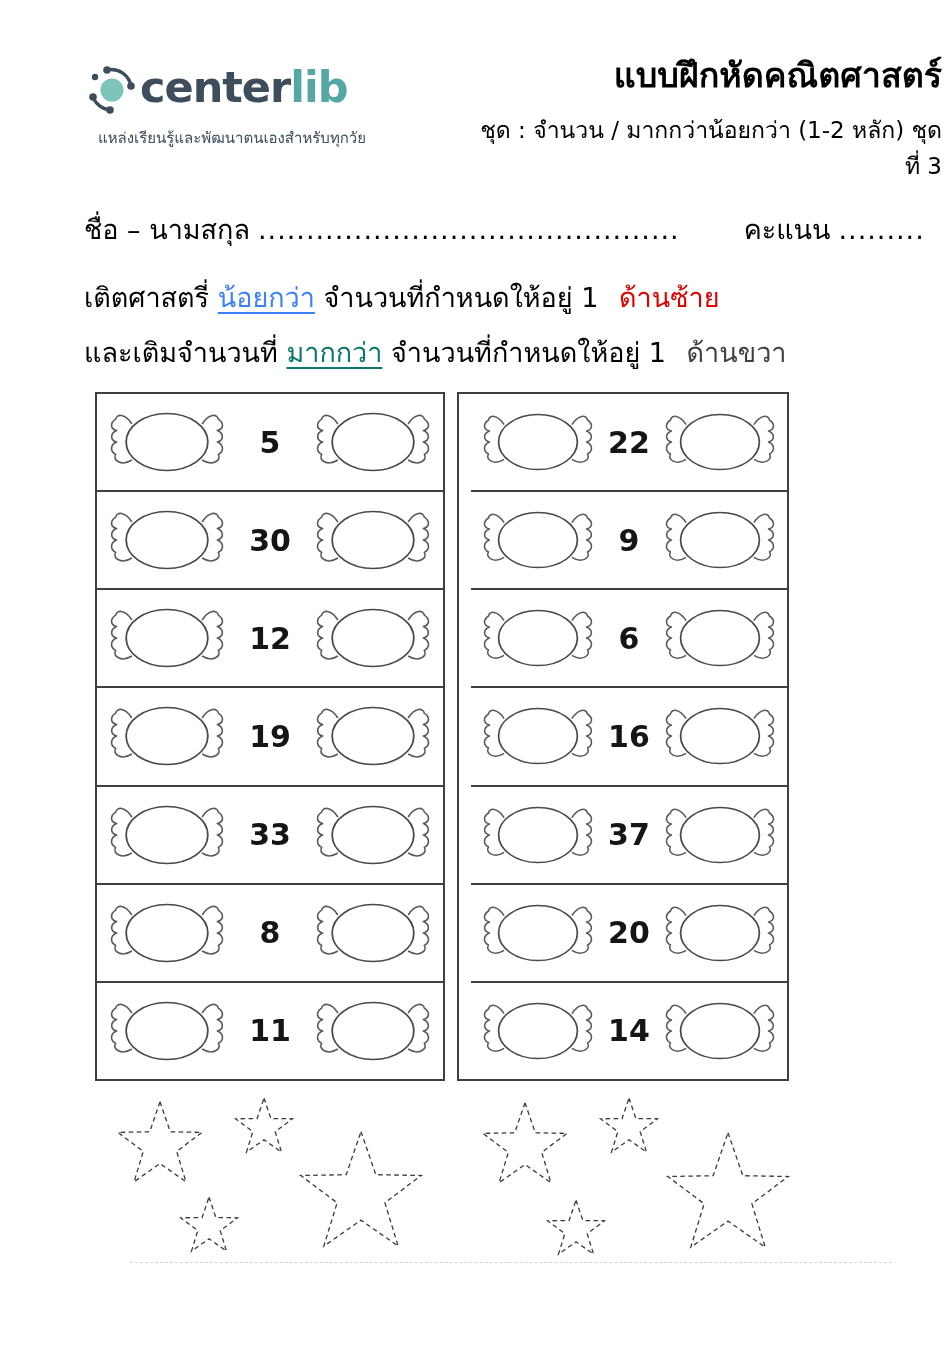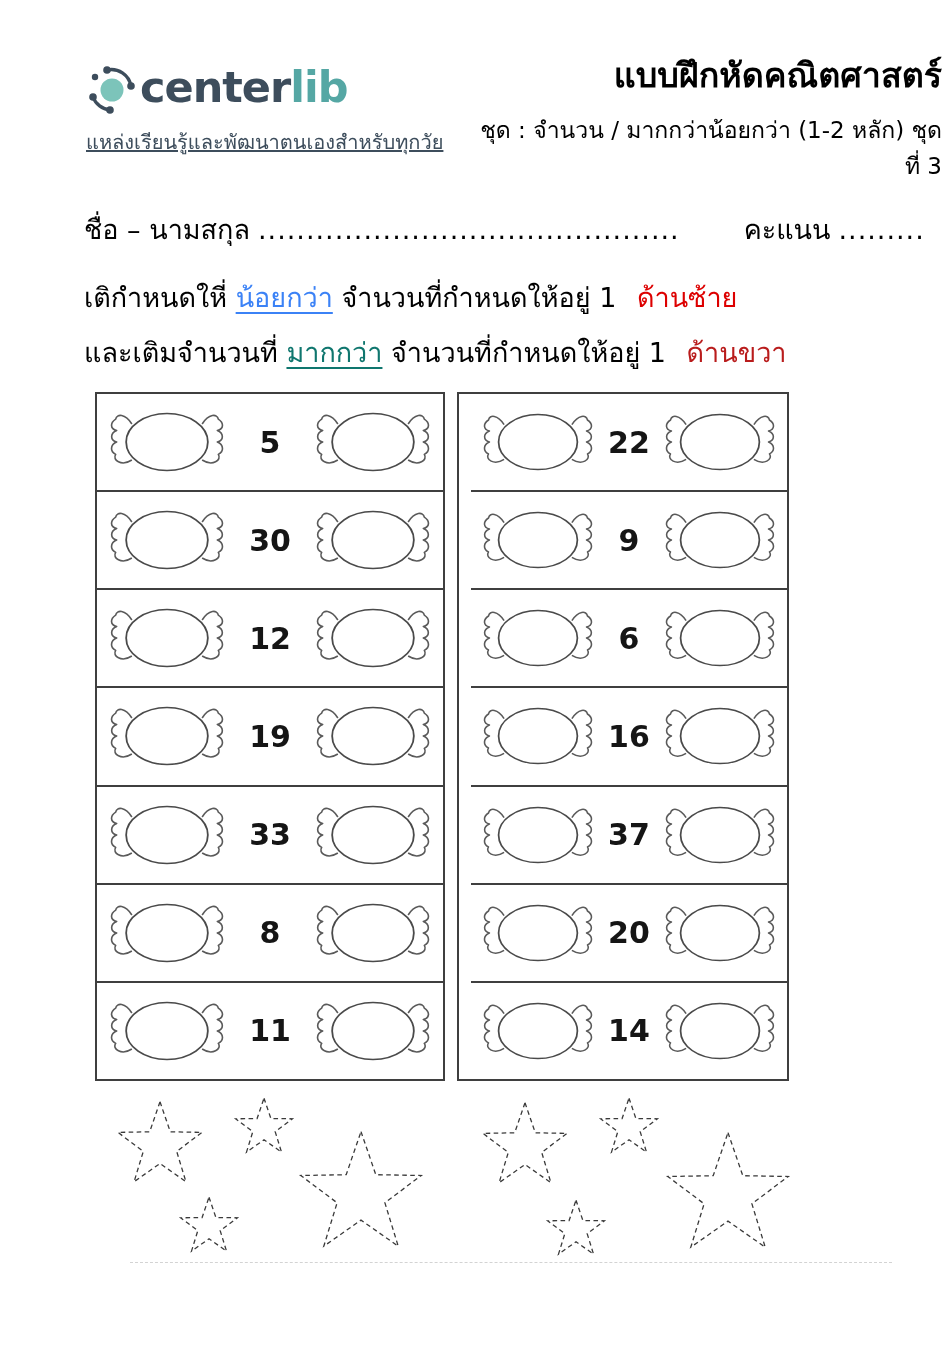--- a/index.html
+++ b/index.html
@@ -5,21 +5,21 @@
   html,body{margin:0;padding:0;background:#ffffff;}
   .page{
     position:relative;width:951px;height:1345px;background:#ffffff;overflow:hidden;
     font-family:"DejaVu Sans","Liberation Sans",sans-serif;color:#111;
   }
   
   .logo-icon{position:absolute;left:86px;top:60px;}
   .wordmark{position:absolute;left:140px;top:66px;font-size:43px;font-weight:bold;letter-spacing:-1px;line-height:1;}
   .wordmark .wm-primary{color:#3d4d5c;}
   .wordmark .wm-secondary{color:#55a7a4;}
-  .tagline{position:absolute;left:86px;top:126px;font-size:20px;color:#3d4d5c;text-decoration:underline;}
+  .tagline{position:absolute;left:98px;top:126px;font-size:15px;color:#3d4d5c;}
   .title-block{position:absolute;left:468px;top:56px;width:474px;text-align:right;}
   .doc-title{margin:0;font-size:34px;font-weight:bold;color:#000;line-height:1.15;}
   .doc-subtitle{margin-top:17px;font-size:23px;color:#000;}
   
   .name-line{position:absolute;left:84px;top:208px;font-size:27px;color:#000;white-space:nowrap;}
   .name-line .dots{letter-spacing:1px;}
   .name-line .score-label{margin-left:64px;}
   .name-line .gap{display:inline-block;width:8px;}
   
   .instructions{position:absolute;left:84px;top:270px;font-size:27px;color:#000;}
@@ -68,30 +68,30 @@
     <h1 class="doc-title">แบบฝึกหัดคณิตศาสตร์</h1>
     <div class="doc-subtitle">ชุด : จำนวน / มากกว่าน้อยกว่า (1-2 หลัก) ชุดที่ 3</div>
   </div>
 
   <div class="name-line">
     <span>ชื่อ – นามสกุล</span><span class="gap"></span><span class="dots">............................................</span><span class="score-label">คะแนน</span><span class="gap"></span><span class="dots">.........</span>
   </div>
 
   <div class="instructions">
     <p>
-      <span>เติกำหนดใหี่</span>
+      <span>เติตศาสตรี่</span>
       <span class="kw" id="kw1" style="color: #3b82f6; text-decoration: underline;">น้อยกว่า</span>
       <span>จำนวนที่กำหนดให้อยู่ 1</span>
       <span class="suffix" id="sfx1" style="color: rgb(221, 0, 0);">ด้านซ้าย</span>
     </p>
     <p>
       <span>และเติมจำนวนที่</span>
       <span class="kw" id="kw2" style="color: #0f766e;">มากกว่า</span>
       <span>จำนวนที่กำหนดให้อยู่ 1</span>
-      <span class="suffix" id="sfx2" style="color: #b91c1c;">ด้านขวา</span>
+      <span class="suffix" id="sfx2" style="color: #404040;">ด้านขวา</span>
     </p>
   </div>
 
   <div class="worksheet">
       <div class="candy-box left">
         <div class="candy-row">
           <svg class="candy-svg" width="116" height="76" viewBox="0 0 120 80" fill="none">
     <path d="M 23 21 C 16 10 7 10 6 16 C 0 20 0 26 7 28 C 0 31 0 38 7 40 C 0 43 0 50 6 53 C 2 59 12 66 23 59" stroke="#5a5a5a" stroke-width="1.7" stroke-linejoin="round"></path>
     <path d="M 97 21 C 104 10 113 10 114 16 C 120 20 120 26 113 28 C 120 31 120 38 113 40 C 120 43 120 50 114 53 C 118 59 108 66 97 59" stroke="#5a5a5a" stroke-width="1.7" stroke-linejoin="round"></path>
     <ellipse cx="60" cy="40" rx="43" ry="37" transform="scale(1,0.81) translate(0,9.4)" stroke="#4a4a4a" stroke-width="1.9"></ellipse>

